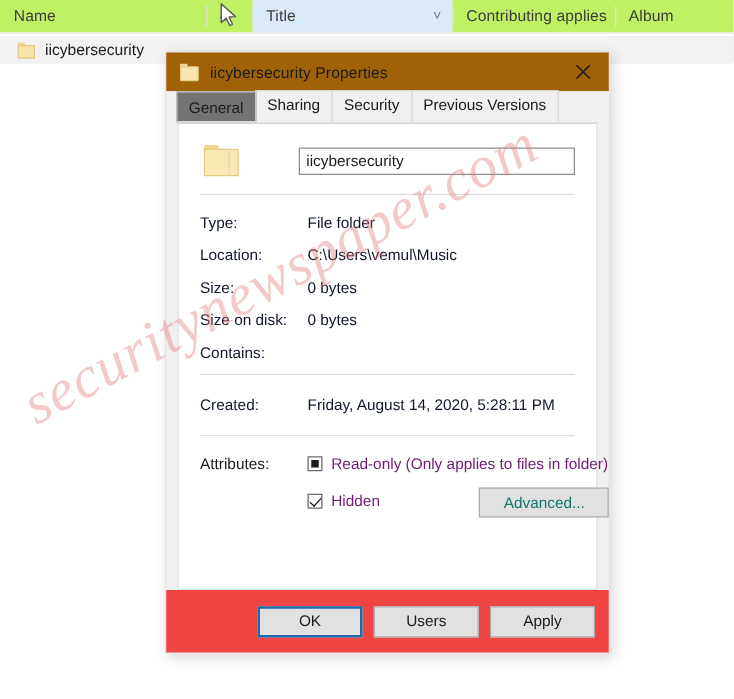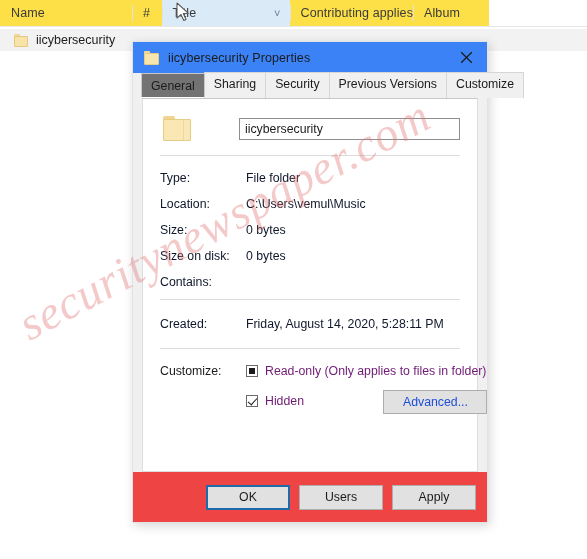--- a/index.html
+++ b/index.html
@@ -18,22 +18,22 @@
   
   #explorer {
     position: absolute;
     left: 0; top: 0;
     width: 587px; height: 559px;
     background: #ffffff;
   }
   #col-header {
     position: absolute;
     left: 0; top: 0;
-    width: 489px; height: 26px;
-    background: #fde047;
+    width: 587px; height: 26px;
+    background: #bef264;
     display: flex;
     align-items: center;
     font-size: 12.5px;
     color: #3b3b3b;
   }
   .col {
     height: 26px;
     display: flex;
     align-items: center;
     box-sizing: border-box;
@@ -165,21 +165,21 @@
     background: #f0f0f0;
     border: 1px solid #e3e3e3;
     box-sizing: border-box;
     box-shadow: 2px 3px 10px rgba(0,0,0,0.16);
     z-index: 20;
     display: flex;
     flex-direction: column;
   }
   #dlg-titlebar {
     height: 31px;
-    background: #3b82f6;
+    background: #a16207;
     display: flex;
     align-items: center;
     flex: 0 0 auto;
     position: relative;
   }
   #dlg-icon {
     width: 15px; height: 14px;
     margin-left: 11px;
     margin-right: 9px;
     position: relative;
@@ -385,21 +385,21 @@
     position: absolute;
     right: -1px;
     top: -2px;
     width: 104px;
     height: 24px;
     background: #e1e1e1;
     border: 1px solid #adadad;
     box-sizing: border-box;
     font-family: "Liberation Sans", sans-serif;
     font-size: 12.3px;
-    color: #1d4ed8;
+    color: #0f766e;
     cursor: default;
   }
 
   
   #dlg-footer {
     height: 50px;
     flex: 0 0 auto;
     background: #ef4444;
     display: flex;
     align-items: center;
@@ -483,21 +483,20 @@
         <line x1="11.8" y1="1.2" x2="1.2" y2="11.8" stroke="#1b1b1b" stroke-width="1.25"></line>
       </svg>
     </div>
   </div>
 
   <div id="tabstrip">
     <div class="tab-item active">General</div>
     <div class="tab-item">Sharing</div>
     <div class="tab-item">Security</div>
     <div class="tab-item">Previous Versions</div>
-    <div class="tab-item">Customize</div>
   </div>
 
   <div id="tabpanel">
 
     <div id="name-row">
       <span id="big-folder">
         <span class="tab"></span>
           <span class="body"></span>
           <span class="spine"></span>
       </span>
@@ -534,21 +533,21 @@
       <div class="info-row">
         <span class="info-label">Created:</span>
         <span class="info-value">Friday, August 14, 2020, 5:28:11 PM</span>
       </div>
     </div>
 
     <hr class="sep">
 
     <div id="attr-block">
       <div id="attr-row1">
-        <span id="attr-label">Customize:</span>
+        <span id="attr-label">Attributes:</span>
         <div id="attr-right">
           <div class="chk-line">
             <span class="chk indeterminate"></span>
             <span class="chk-text">Read-only (Only applies to files in folder)</span>
           </div>
           <div id="adv-line">
             <span class="chk checked"></span>
             <span class="chk-text">Hidden</span>
             <button id="advanced-btn">Advanced...</button>
           </div>

